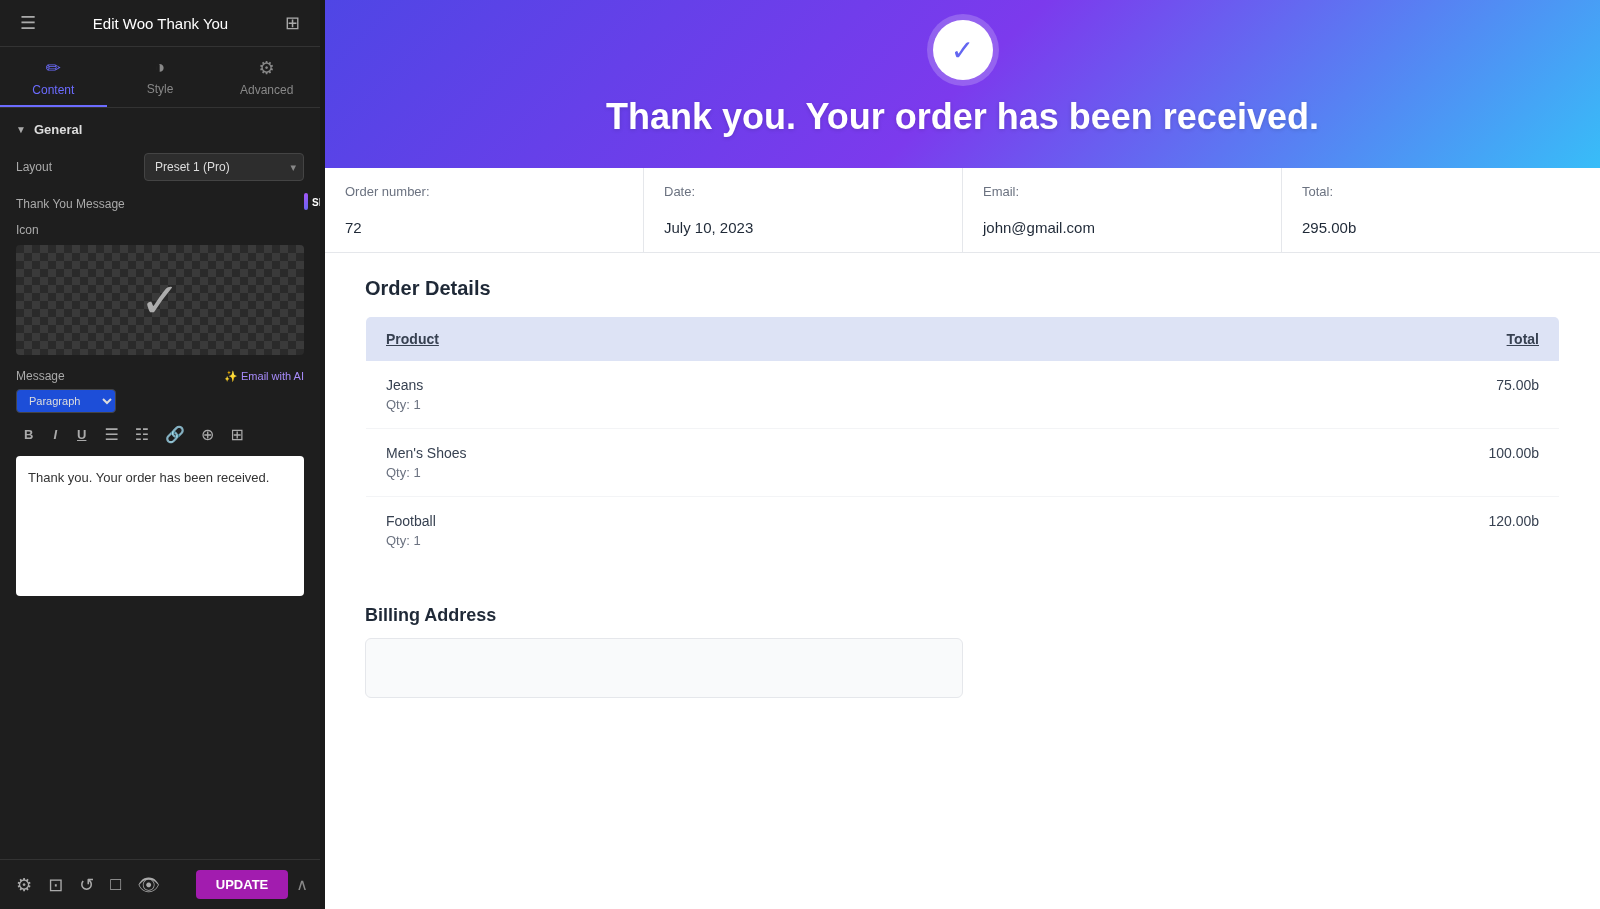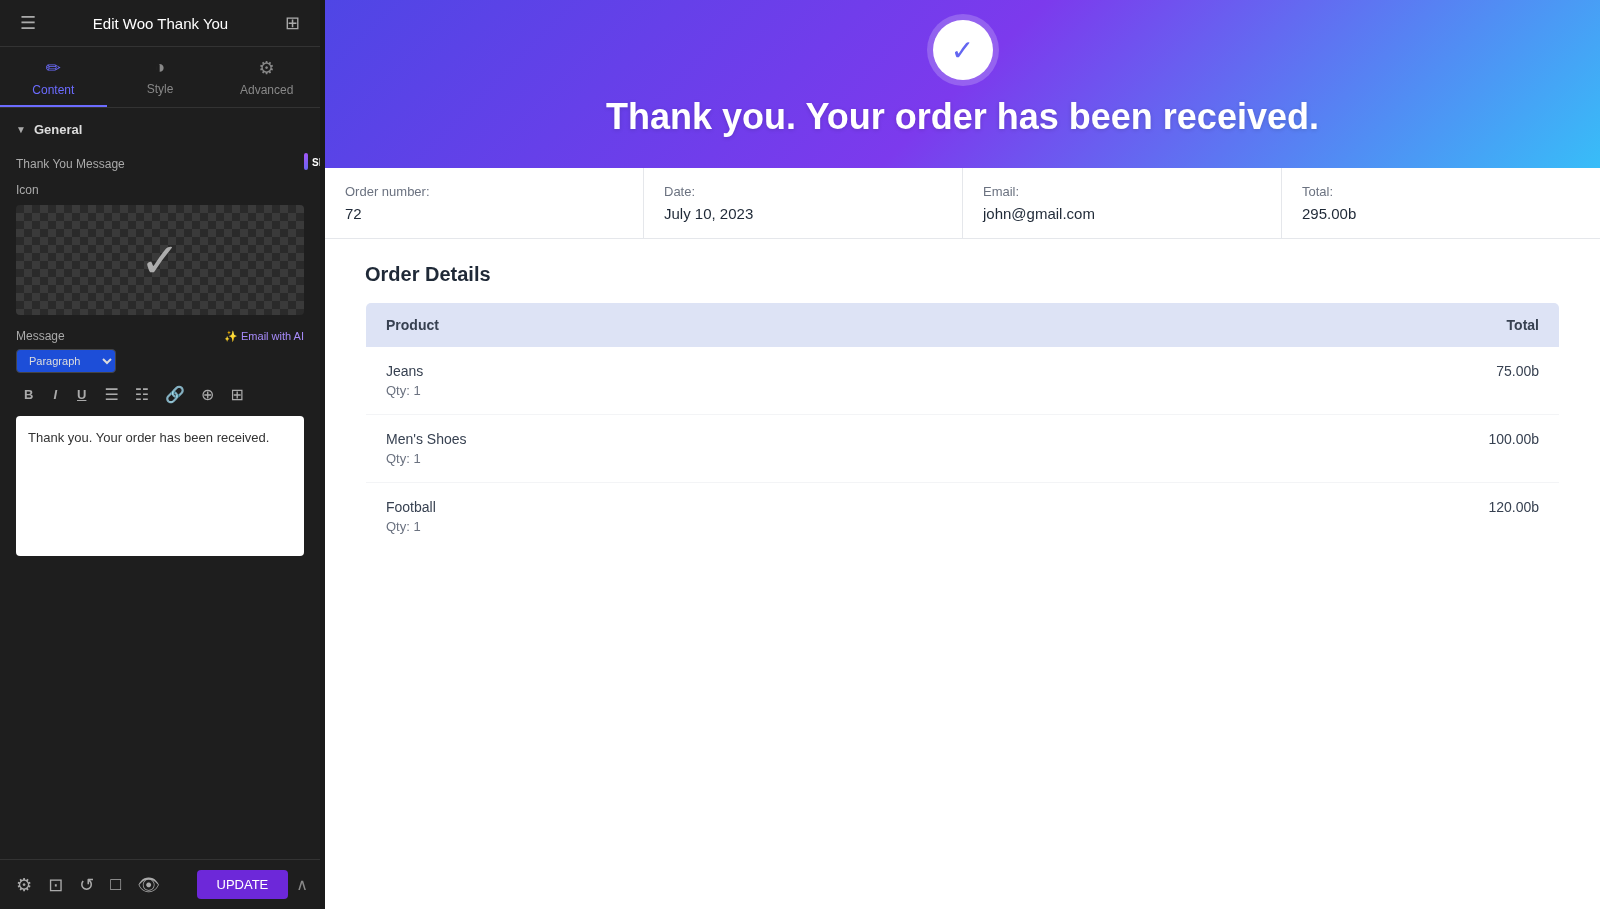--- a/index.html
+++ b/index.html
@@ -335,27 +335,27 @@
       padding: 0 12px;
     }
 
     .bottom-icons {
       display: flex;
       gap: 8px;
       align-items: center;
     }
 
     .update-btn {
-      background: #6d28d9;
+      background: #a21caf;
       color: #fff;
       border: none;
       border-radius: 4px;
       padding: 7px 20px;
       font-size: 13px;
-      font-weight: 400;
+      font-weight: 700;
       cursor: pointer;
     }
 
     .chevron-btn {
       background: none;
       border: none;
       color: #888;
       cursor: pointer;
       font-size: 16px;
     }
@@ -420,21 +420,21 @@
       flex: 1;
       padding: 16px 20px;
       border-right: 1px solid #e5e7eb;
     }
 
     .order-info-cell:last-child { border-right: none; }
 
     .order-info-label {
       color: #6b7280;
       font-size: 13px;
-      margin-bottom: 6px;
+      margin-bottom: 20px;
     }
 
     .order-info-value {
       color: #1f2937;
       font-size: 15px;
       font-weight: 500;
     }
 
     
     .order-details-section {
@@ -456,20 +456,21 @@
       overflow: hidden;
     }
 
     .order-table th {
       background: #dde3f5;
       color: #374151;
       font-size: 14px;
       font-weight: 600;
       padding: 14px 20px;
       text-align: left;
+      text-decoration: underline;
     }
 
     .order-table th:last-child { text-align: right; }
 
     .order-table td {
       padding: 16px 20px;
       font-size: 14px;
       color: #374151;
       border-bottom: 1px solid #f3f4f6;
       vertical-align: top;
@@ -531,20 +532,28 @@
 
   <div class="panel-body">
 
     
     <div class="section-header">
       <span class="arrow">▼</span>
       <span>General</span>
     </div>
 
     
+    <div class="form-row">
+      <span class="form-label">Layout</span>
+      <div class="select-wrapper form-control-wrapper">
+        <select class="select-input">
+          <option>Preset 1 (Pro)</option>
+        </select>
+      </div>
+    </div>
 
     
     <div class="toggle-row">
       <span class="toggle-label">Thank You Message</span>
       <div style="position:relative;">
         <label class="toggle">
           <input type="checkbox" checked="" style="">
           <span class="toggle-slider"></span>
         </label>
         <span class="toggle-text">Show</span>
@@ -666,14 +675,18 @@
           <td>
             <div class="product-name">Football</div>
             <div class="product-qty">Qty: 1</div>
           </td>
           <td>120.00b</td>
         </tr>
       </tbody>
     </table>
   </div>
 
+  <div class="billing-section">
+    <div class="billing-title">Billing Address</div>
+    <div class="billing-address-box"></div>
+  </div>
 
 </div>
 
 </body></html>

